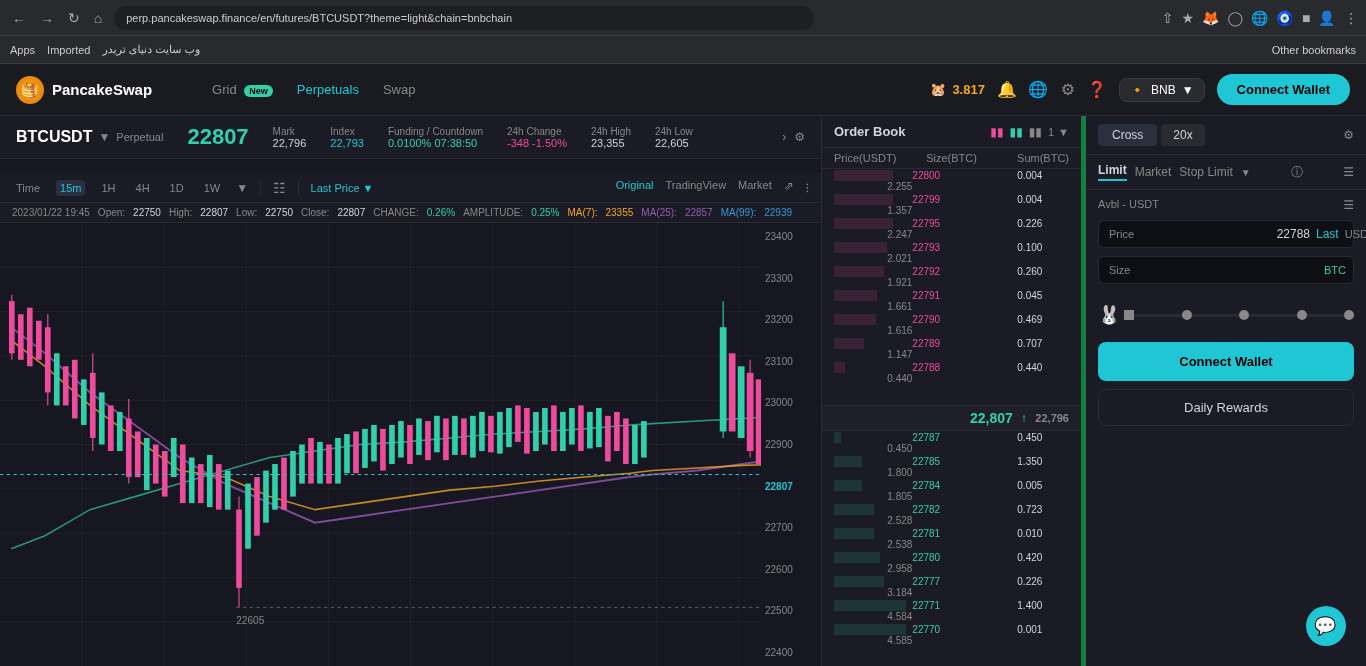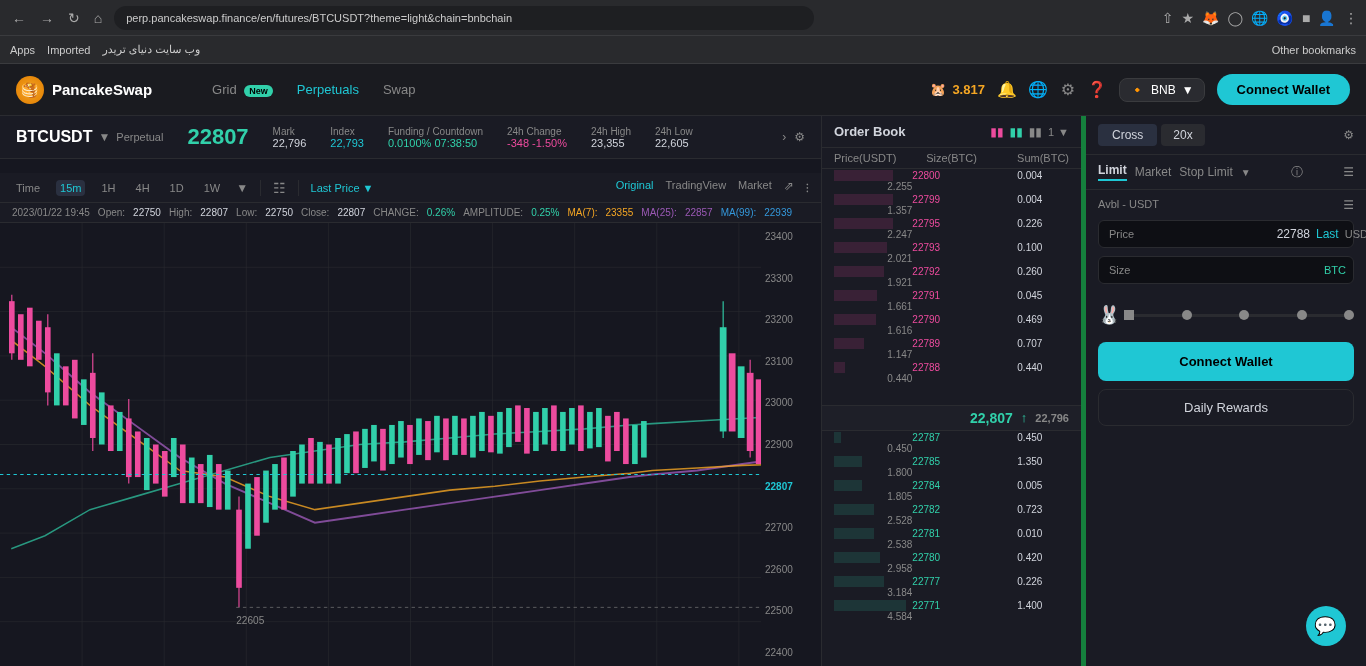--- a/index.html
+++ b/index.html
@@ -561,20 +561,26 @@
     <span class="price">22777</span>
     <span class="size">0.226</span>
     <span class="sum">3.184</span>
   </div>
           <div class="ob-row buy">
     <div class="ob-bar" style="width:91.67999999999999%"></div>
     <span class="price">22771</span>
     <span class="size">1.400</span>
     <span class="sum">4.584</span>
   </div>
+          <div class="ob-row buy">
+    <div class="ob-bar" style="width:91.7%"></div>
+    <span class="price">22770</span>
+    <span class="size">0.001</span>
+    <span class="sum">4.585</span>
+  </div>
         </div>
     </div>
   </div>
 
   <div class="trading-panel">
 
     <div class="margin-type-row">
       <button class="margin-btn active">Cross</button>
       <button class="leverage-btn">20x</button>
       <span class="settings-icon-btn">⚙</span>

